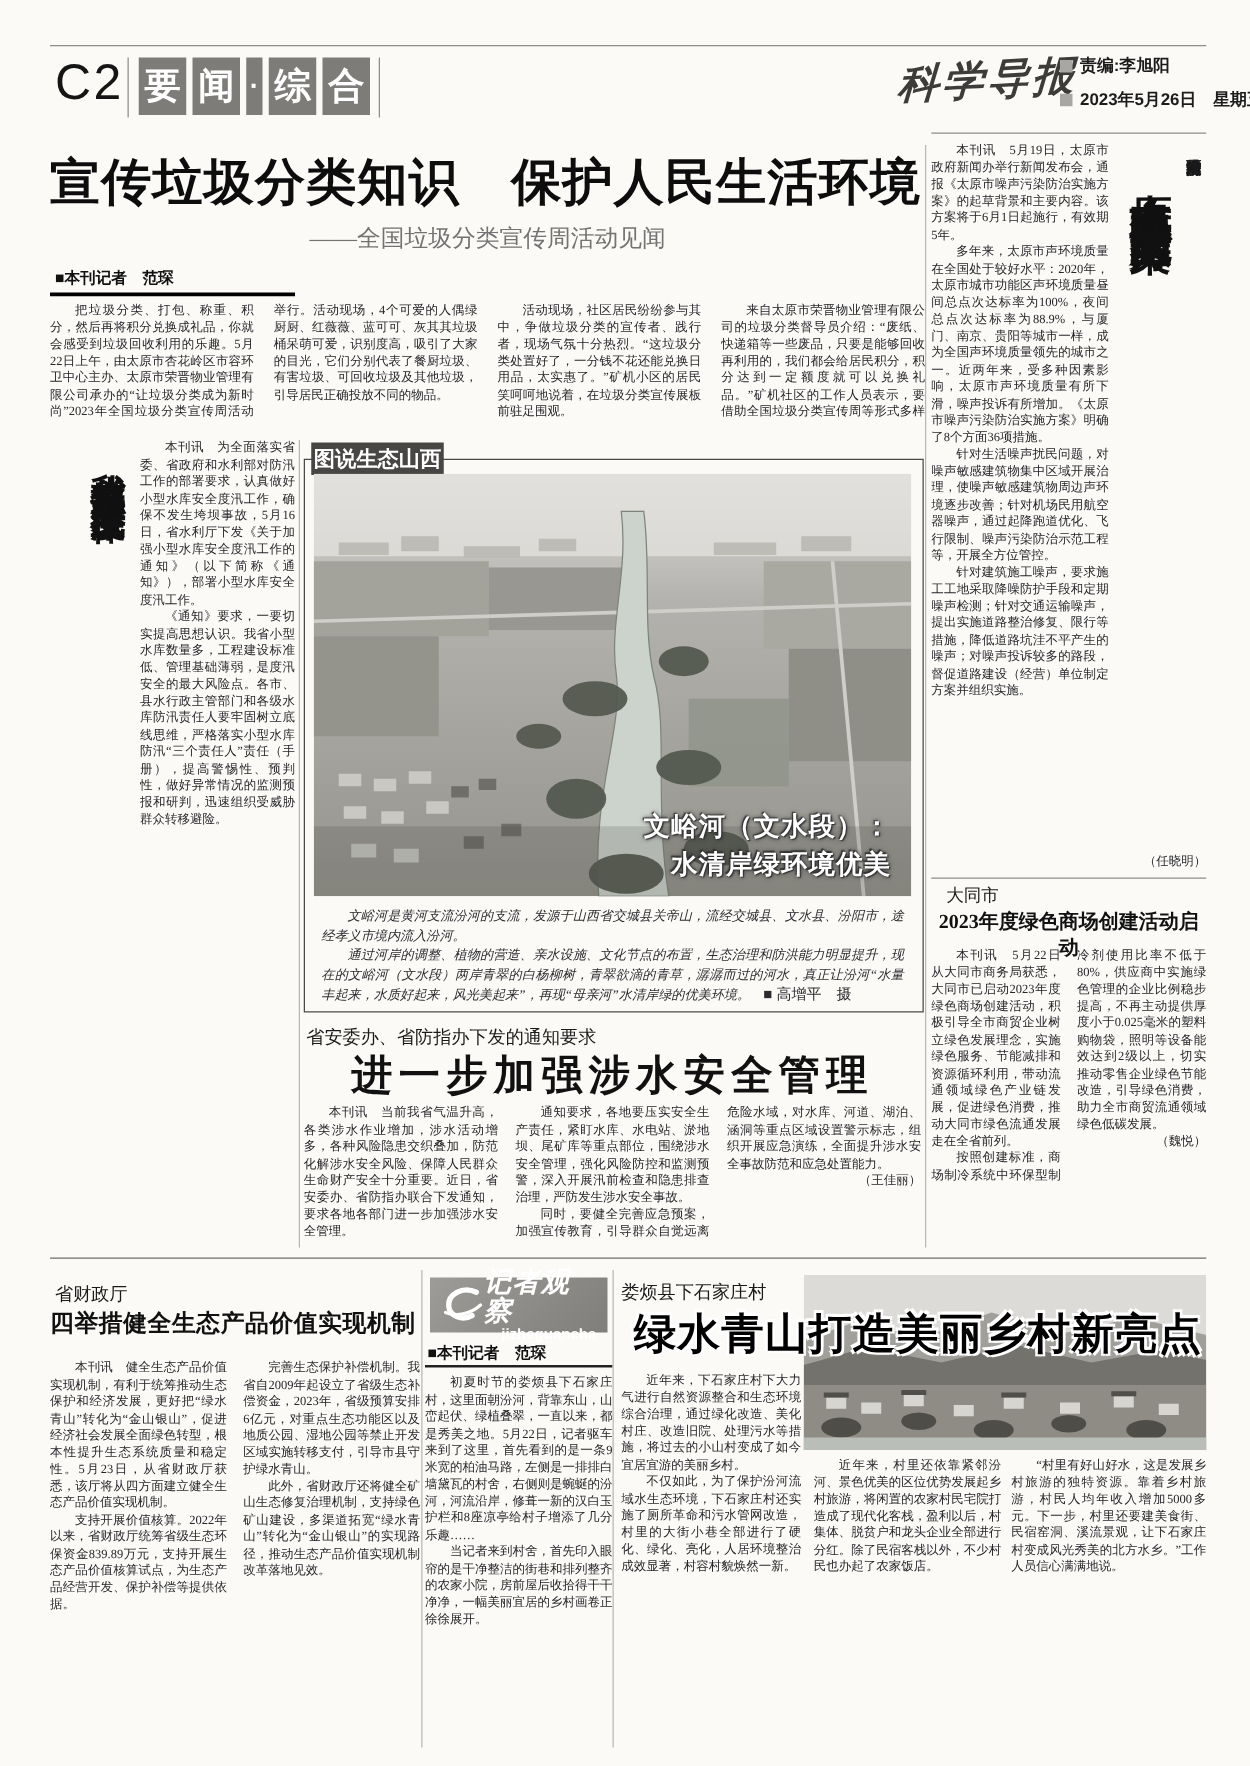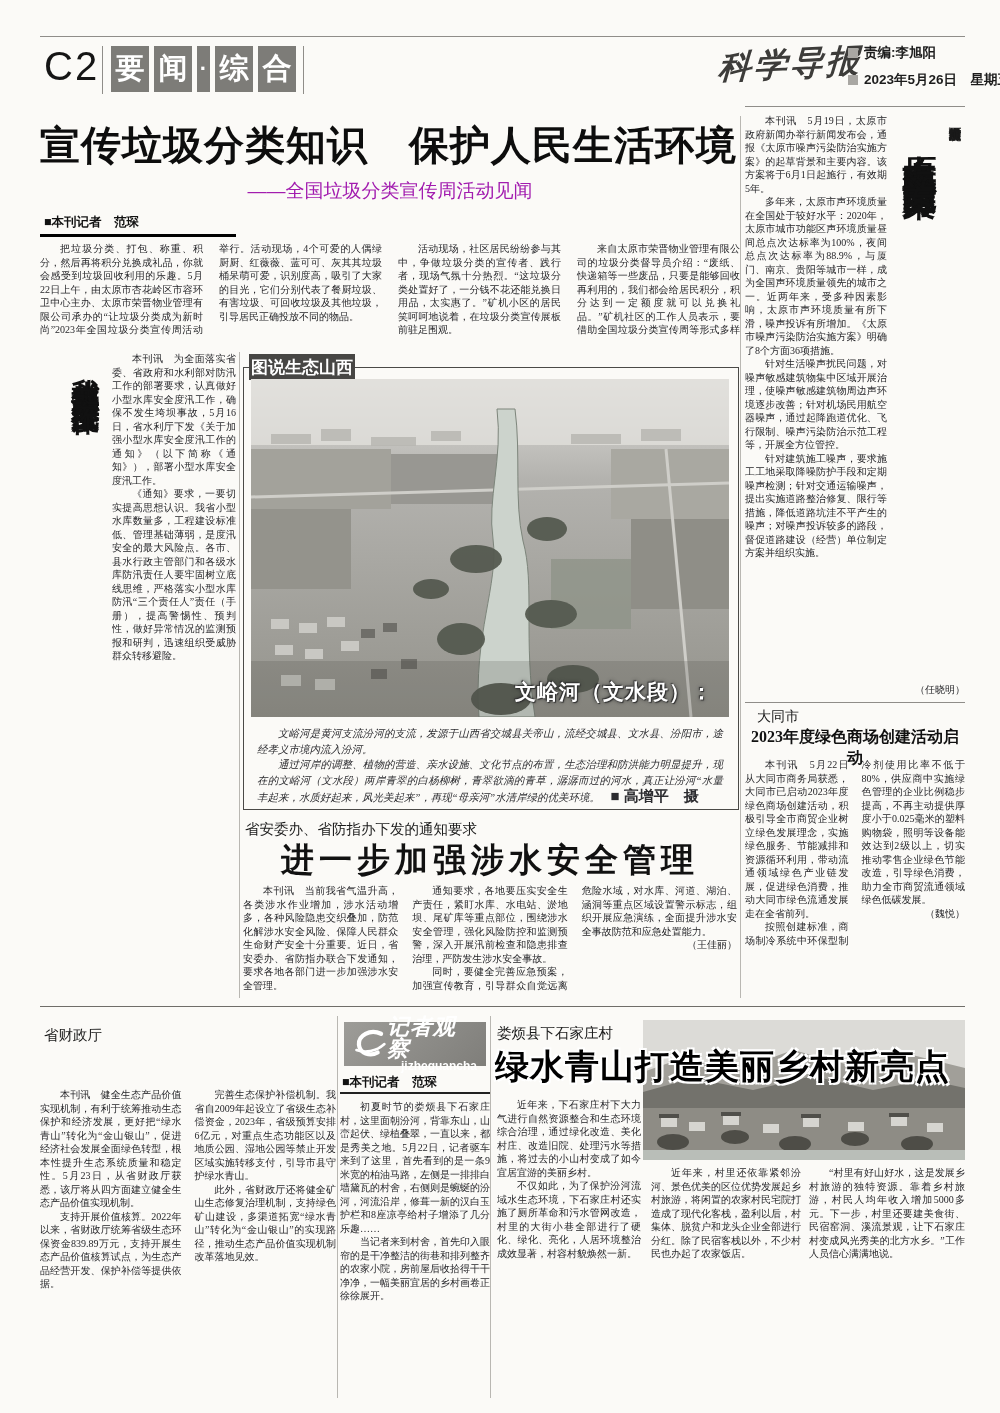--- a/index.html
+++ b/index.html
@@ -29,34 +29,34 @@
   .cols4{column-count:4;column-gap:16px;}
   .cols3{column-count:3;column-gap:14px;}
   .cols2{column-count:2;column-gap:13px;}
   .byline{font-family:"Liberation Sans",sans-serif;font-size:12.5px;font-weight:bold;color:#111;white-space:nowrap;}
   
   .photo-box{border:1px solid #4a4947;background:#fbfaf7;}
   .photo-label{background:#474644;color:#fff;font-family:"Liberation Sans",sans-serif;font-weight:bold;
                font-size:17px;display:flex;align-items:center;justify-content:center;}
   .caption{font-size:10.5px;line-height:15.5px;font-style:italic;color:#2c2c30;text-align:justify;}
   .caption p{margin:0;text-indent:2em;}
-  .caption .credit{font-style:normal;font-weight:bold;font-family:"Liberation Sans",sans-serif;font-size:15px;}
+  .caption .credit{font-style:normal;font-weight:normal;font-family:"Liberation Sans",sans-serif;font-size:12px;}
   .overlay-txt{color:#fff;font-family:"Liberation Sans",sans-serif;font-weight:bold;font-size:21px;
                text-align:right;line-height:30px;letter-spacing:1px;
                text-shadow:0 0 4px #2c2c2c,1px 1px 1px #333,-1px -1px 1px #333;}
   
   .obslogo{background:linear-gradient(135deg,#9d9c98 0%,#7f7e7a 100%);display:flex;align-items:center;
            padding:2px 9px;box-sizing:border-box;}
   .obs-cn{color:#fff;font-family:"Liberation Sans",sans-serif;font-weight:bold;font-size:22px;
           font-style:italic;letter-spacing:1px;line-height:22px;}
   .obs-py{color:#fff;font-family:"Liberation Sans",sans-serif;font-weight:bold;font-size:12px;
           text-align:right;display:block;line-height:12px;}
   .vil-title{font-family:"Liberation Sans",sans-serif;font-weight:bold;font-size:34px;color:#000;
              letter-spacing:1px;white-space:nowrap;
-             text-shadow:-2px -2px 0 #fff,2px -2px 0 #fff,-2px 2px 0 #fff,2px 2px 0 #fff,0 0 3px #fff;}
+             text-shadow:-2px -2px 0 #fff,2px -2px 0 #fff,-2px 2px 0 #fff,2px 2px 0 #fff,0 0 3px #fff;margin-left:12px;}
 </style>
 </head>
 <body>
 
 <div id="page">
 
   <div class="abs rule-h" style="left:40px;top:36px;width:925px;"></div>
   <div class="abs pagecode" style="left:44px;top:44px;">C2</div>
   <div class="abs rule-v" style="left:102px;top:46px;height:48px;background:#8f8d89;"></div>
   <div class="abs" style="left:111px;top:46px;display:flex;gap:5px;">
@@ -74,21 +74,21 @@
       <span>责编:李旭阳</span>
     </div>
     <div class="inforow">
       <span class="sq"></span>
       <span>2023年5月26日　星期五</span>
     </div>
   </div>
   <div class="abs rule-h" style="left:745px;top:106px;width:220px;"></div>
 
   <div class="abs hei" style="left:40px;top:118px;width:700px;font-size:40px;letter-spacing:1px;">宣传垃圾分类知识　保护人民生活环境</div>
-  <div class="abs" style="left:40px;top:178px;width:700px;text-align:center;font-size:19px;font-family:Liberation Sans, sans-serif;color:#a21caf;">——全国垃圾分类宣传周活动见闻</div>
+  <div class="abs" style="left:40px;top:178px;width:700px;text-align:center;font-size:19px;font-family:Liberation Serif, serif;color:#737373;">——全国垃圾分类宣传周活动见闻</div>
   <div class="abs byline" style="left:44px;top:214px;">■本刊记者　范琛</div>
   <div class="abs" style="left:40px;top:234px;width:196px;height:2.5px;background:#000;"></div>
   <div class="abs body-text cols4" style="left:40px;top:242px;width:700px;height:102px;">
     <p>把垃圾分类、打包、称重、积分，然后再将积分兑换成礼品，你就会感受到垃圾回收利用的乐趣。5月22日上午，由太原市杏花岭区市容环卫中心主办、太原市荣晋物业管理有限公司承办的“让垃圾分类成为新时尚”2023年全国垃圾分类宣传周活动举行。活动现场，4个可爱的人偶绿厨厨、红薇薇、蓝可可、灰其其垃圾桶呆萌可爱，识别度高，吸引了大家的目光，它们分别代表了餐厨垃圾、有害垃圾、可回收垃圾及其他垃圾，引导居民正确投放不同的物品。</p>
     <p>活动现场，社区居民纷纷参与其中，争做垃圾分类的宣传者、践行者，现场气氛十分热烈。“这垃圾分类处置好了，一分钱不花还能兑换日用品，太实惠了。”矿机小区的居民笑呵呵地说着，在垃圾分类宣传展板前驻足围观。</p>
     <p>来自太原市荣晋物业管理有限公司的垃圾分类督导员介绍：“废纸、快递箱等一些废品，只要是能够回收再利用的，我们都会给居民积分，积分达到一定额度就可以兑换礼品。”矿机社区的工作人员表示，要借助全国垃圾分类宣传周等形式多样的宣传活动，让垃圾分类意识深入人心。</p>
 
   </div>
 
   <div class="abs song vert" style="left:42px;top:356px;height:494px;width:62px;font-size:28px;letter-spacing:2px;">我省安排部署小型水库安全度汛工作</div>
@@ -150,20 +150,21 @@
       <g fill="#6f6e69">
         <rect x="110" y="250" width="14" height="9"></rect>
           <rect x="132" y="244" width="14" height="9"></rect>
         <rect x="120" y="290" width="16" height="10"></rect>
           <rect x="150" y="280" width="16" height="10"></rect>
       </g>
       <rect x="0" y="282" width="478" height="56" fill="#3c3c38" opacity="0.18"></rect>
     </svg>
     <div class="abs overlay-txt" style="right:16px;bottom:10px;">
       <div>文峪河（文水段）：</div>
+      <div>水清岸绿环境优美</div>
     </div>
   </div>
   <div class="abs caption" style="left:257px;top:726px;width:466px;height:78px;">
     <p>文峪河是黄河支流汾河的支流，发源于山西省交城县关帝山，流经交城县、文水县、汾阳市，途经孝义市境内流入汾河。</p>
     <p><span>通过河岸的调整、植物的营造、亲水设施、文化节点的布置，生态治理和防洪能力明显提升，现在的文峪河（文水段）两岸青翠的白杨柳树，青翠欲滴的青草，潺潺而过的河水，真正让汾河“水量丰起来，水质好起来，风光美起来”，再现“母亲河”水清岸绿的优美环境。</span>　<span class="credit">■ 高增平　摄</span></p>
   </div>
 
   <div class="abs kicker" style="left:245px;top:820px;">省安委办、省防指办下发的通知要求</div>
   <div class="abs song" style="left:243px;top:838px;width:494px;text-align:center;font-size:33px;letter-spacing:5px;">进一步加强涉水安全管理</div>
   <div class="abs body-text cols3" style="left:243px;top:884px;width:494px;height:114px;">
@@ -191,20 +192,21 @@
   <div class="abs song" style="left:745px;top:727px;width:220px;text-align:center;font-size:16px;">2023年度绿色商场创建活动启动</div>
   <div class="abs body-text cols2" style="left:745px;top:758px;width:220px;height:240px;">
     <p>本刊讯　5月22日从大同市商务局获悉，大同市已启动2023年度绿色商场创建活动，积极引导全市商贸企业树立绿色发展理念，实施绿色服务、节能减排和资源循环利用，带动流通领域绿色产业链发展，促进绿色消费，推动大同市绿色流通发展走在全省前列。</p>
     <p>按照创建标准，商场制冷系统中环保型制冷剂使用比率不低于80%，供应商中实施绿色管理的企业比例稳步提高，不再主动提供厚度小于0.025毫米的塑料购物袋，照明等设备能效达到2级以上，切实推动零售企业绿色节能改造，引导绿色消费，助力全市商贸流通领域绿色低碳发展。</p>
     <p class="sign">（魏悦）</p>
   </div>
 
   <div class="abs rule-h" style="left:40px;top:1006px;width:925px;background:#6f6d69;"></div>
 
   <div class="abs kicker" style="left:44px;top:1026px;">省财政厅</div>
+  <div class="abs song" style="left:40px;top:1046px;width:296px;font-size:19px;letter-spacing:0.5px;">四举措健全生态产品价值实现机制</div>
   <div class="abs body-text cols2" style="left:40px;top:1088px;width:296px;height:308px;">
     <p>本刊讯　健全生态产品价值实现机制，有利于统筹推动生态保护和经济发展，更好把“绿水青山”转化为“金山银山”，促进经济社会发展全面绿色转型，根本性提升生态系统质量和稳定性。5月23日，从省财政厅获悉，该厅将从四方面建立健全生态产品价值实现机制。</p>
     <p>支持开展价值核算。2022年以来，省财政厅统筹省级生态环保资金839.89万元，支持开展生态产品价值核算试点，为生态产品经营开发、保护补偿等提供依据。</p>
     <p>完善生态保护补偿机制。我省自2009年起设立了省级生态补偿资金，2023年，省级预算安排6亿元，对重点生态功能区以及地质公园、湿地公园等禁止开发区域实施转移支付，引导市县守护绿水青山。</p>
     <p>此外，省财政厅还将健全矿山生态修复治理机制，支持绿色矿山建设，多渠道拓宽“绿水青山”转化为“金山银山”的实现路径，推动生态产品价值实现机制改革落地见效。</p>
   </div>
   <div class="abs rule-v" style="left:337px;top:1016px;height:382px;"></div>
 
   <div class="abs obslogo" style="left:344px;top:1022px;width:142px;height:44px;">
     <svg width="34" height="34" viewBox="0 0 40 40">

